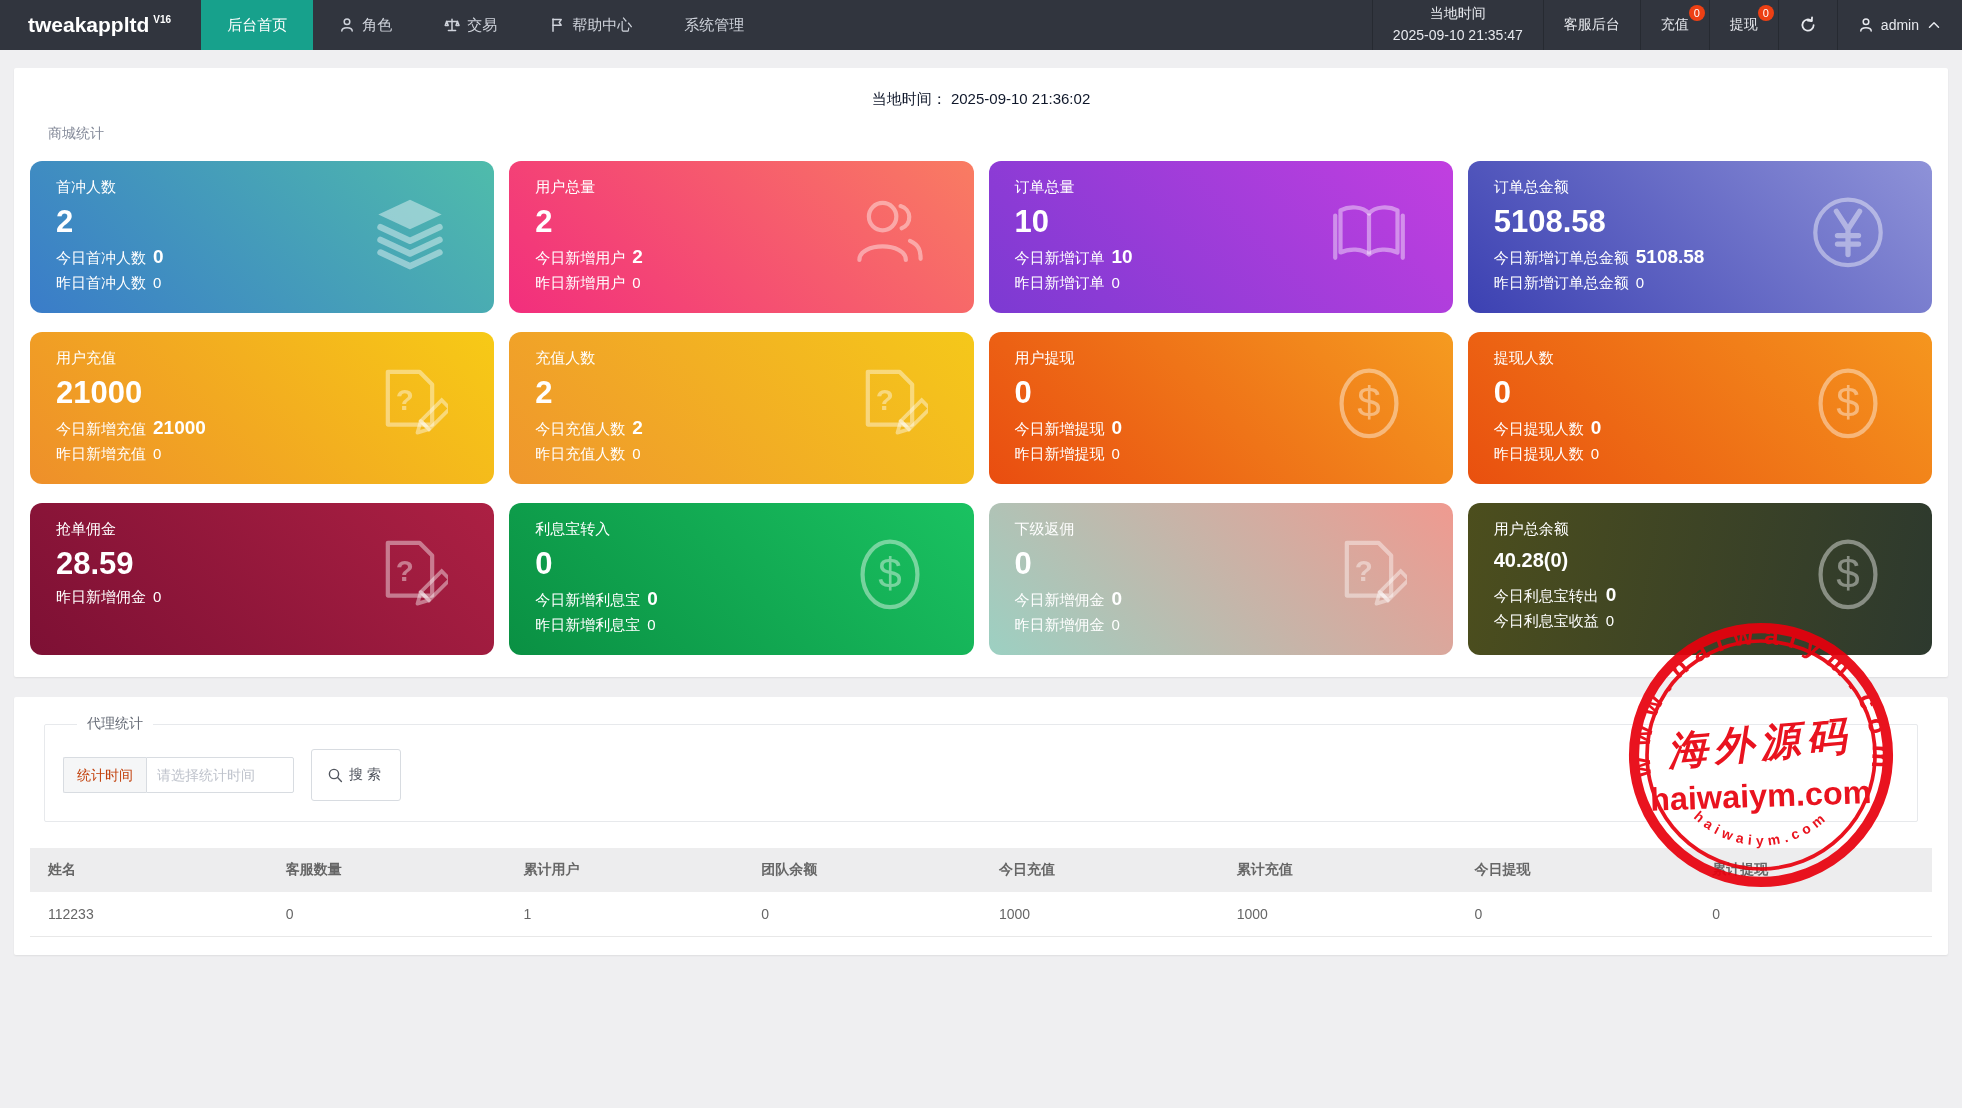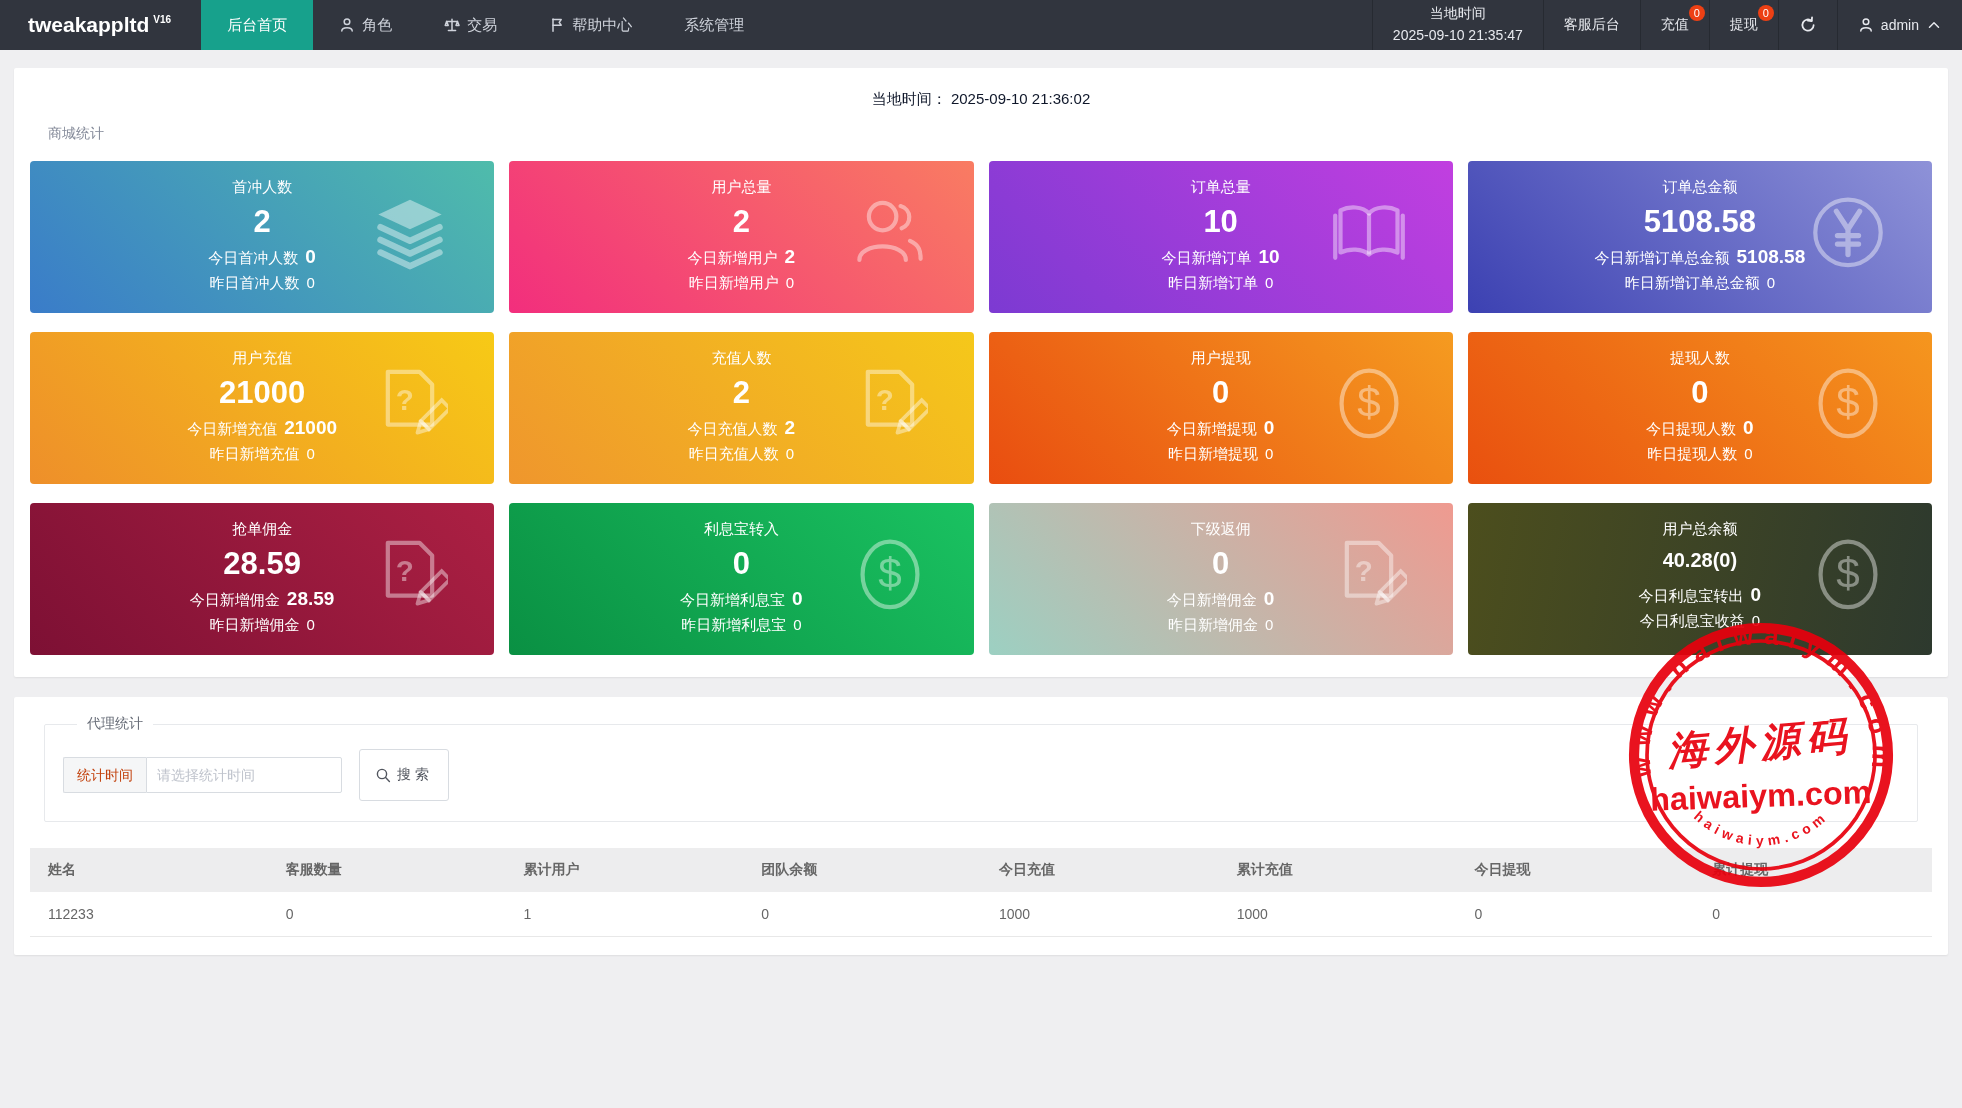--- a/index.html
+++ b/index.html
@@ -24,37 +24,37 @@
   
   .panel { background:#fff; margin:0 14px; border-radius:2px; box-shadow:0 1px 2px rgba(0,0,0,.07); }
   .panel-1 { margin-top:18px; padding:12px 16px 22px; }
   .panel-2 { margin-top:20px; padding:14px 16px 18px; position:relative; }
 
   .time-line { text-align:center; font-size:15px; color:#0f172a; padding:10px 0 2px; }
   .section-title { font-size:14px; color:#848a99; margin:14px 0 18px 18px; }
 
   
   .cards { display:grid; grid-template-columns:repeat(4,1fr); gap:19px 15px; }
-  .card { position:relative; height:152px; border-radius:4px; color:#fff; padding:17px 26px; overflow:hidden;text-align:center; }
+  .card { position:relative; height:152px; border-radius:12px; color:#fff; padding:17px 26px; overflow:hidden; }
   .card-title { font-size:15px; }
   .card-value { font-size:31px; font-weight:bold; margin:7px 0 6px; }
   .card-value.small { font-size:20px; margin:10px 0 12px; }
   .card-line { font-size:15px; margin-top:6px; }
   .card-line b { font-size:19px; margin-left:7px; }
   .card-line .reg { font-size:15px; margin-left:7px; }
   .card-icon { position:absolute; right:46px; top:50%; transform:translateY(-56%); width:76px; height:76px; color:rgba(255,255,255,.42); }
   .card-icon svg { width:100%; height:100%; }
 
   
   fieldset.agent-box { border:1px solid #e7e9ec; margin:4px 14px 0; padding:16px 18px 20px; border-radius:2px; }
   fieldset.agent-box legend { font-size:14px; color:#676c77; padding:0 10px; margin-left:14px; }
   .filter-row { display:flex; align-items:center; }
   .input-group { display:inline-flex; align-items:stretch; }
   .input-label { background:#f5f6f7; border:1px solid #d8dce1; border-right:none; border-radius:2px 0 0 2px; font-size:14px; color:#c2410c; padding:0 13px; line-height:34px; }
-  .date-input { width:196px; height:36px; border:1px solid #d8dce1; border-radius:0 2px 2px 0; padding:0 10px; font-size:14px; color:#4d7c0f; outline:none; font-family:inherit; }
+  .date-input { width:148px; height:36px; border:1px solid #d8dce1; border-radius:0 2px 2px 0; padding:0 10px; font-size:14px; color:#4d7c0f; outline:none; font-family:inherit; }
   .date-input::placeholder { color:#bfc3cc; }
   .search-btn { margin-left:17px; height:52px; padding:0 15px; background:#fff; border:1px solid #d8dce1; border-radius:3px; font-size:14px; color:#51555e; letter-spacing:4px; display:inline-flex; align-items:center; gap:5px; cursor:pointer; font-family:inherit; }
   .search-btn svg { width:17px; height:17px; stroke:#51555e; fill:none; stroke-width:1.4; stroke-linecap:round; }
 
   
   table.agent-table { width:100%; margin-top:26px; border-collapse:collapse; table-layout:fixed; font-size:14px; }
   .agent-table th { background:#ededee; color:#666; font-weight:bold; text-align:left; height:44px; padding-left:18px; }
   .agent-table td { color:#666; height:44px; padding-left:18px; border-bottom:1px solid #e8e8e8; background:#fff; }
 
   
@@ -276,21 +276,20 @@
       <div class="card-line"><span>今日提现人数</span><b>0</b></div>
       <div class="card-line"><span>昨日提现人数</span><span class="reg">0</span></div>
       <span class="card-icon"><svg>
             <use href="#i-dollar"></use>
           </svg></span>
     </div>
 
     <div class="card" style="background: linear-gradient(45deg, rgb(125, 16, 52), rgb(172, 32, 67));">
       <div class="card-title">抢单佣金</div>
       <div class="card-value">28.59</div>
-      <div class="card-line"><span>今日新增佣金</span><b>28.59</b></div>
       <div class="card-line"><span>昨日新增佣金</span><span class="reg">0</span></div>
       <span class="card-icon"><svg>
             <use href="#i-doc"></use>
           </svg></span>
     </div>
 
     <div class="card" style="background: linear-gradient(45deg, rgb(10, 144, 67), rgb(26, 194, 97));">
       <div class="card-title">利息宝转入</div>
       <div class="card-value">0</div>
       <div class="card-line"><span>今日新增利息宝</span><b>0</b></div>

